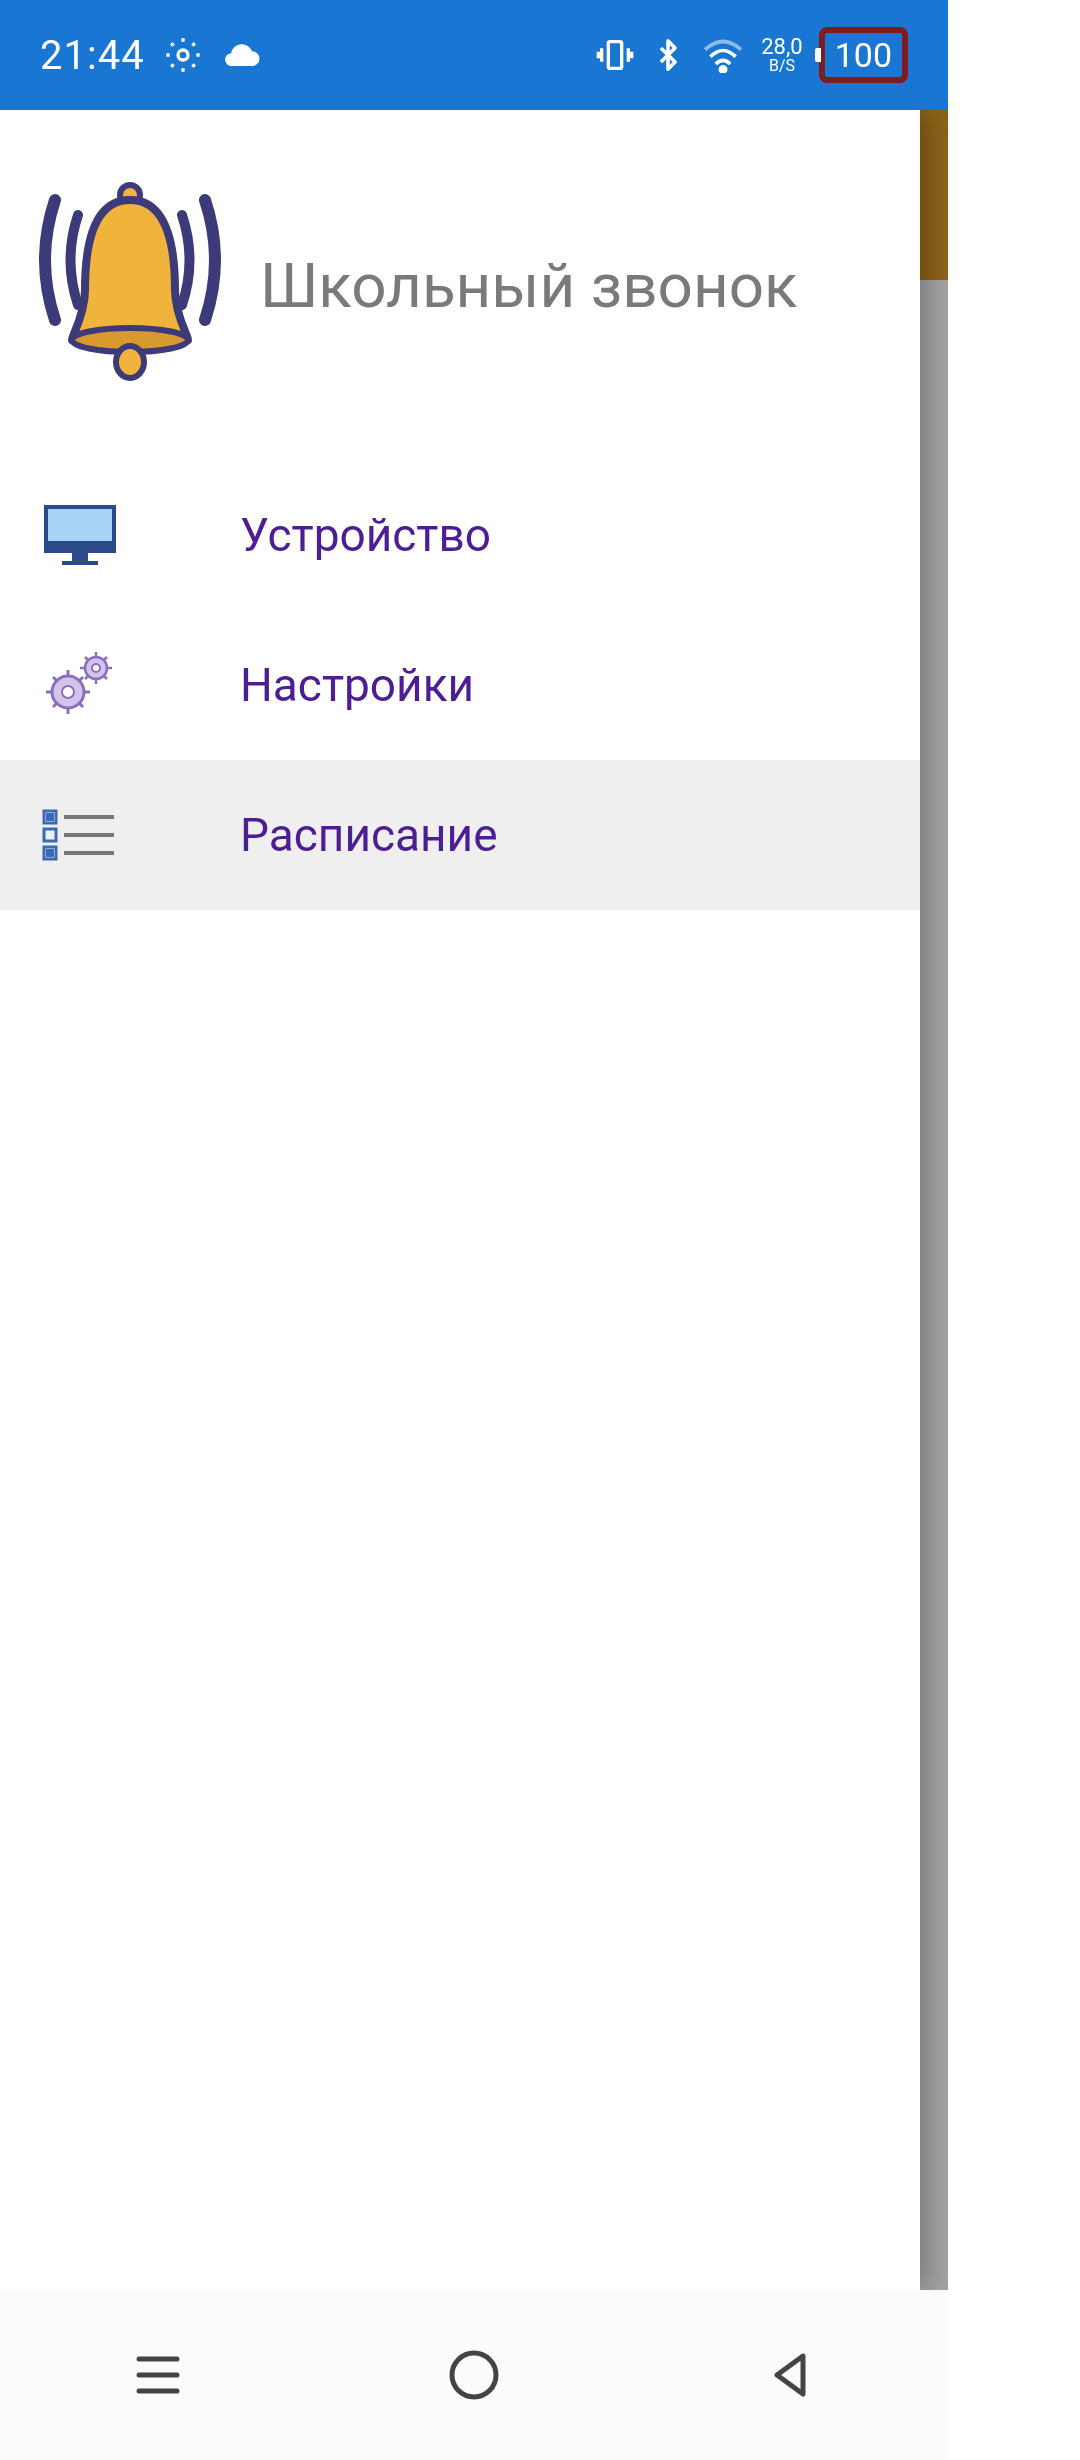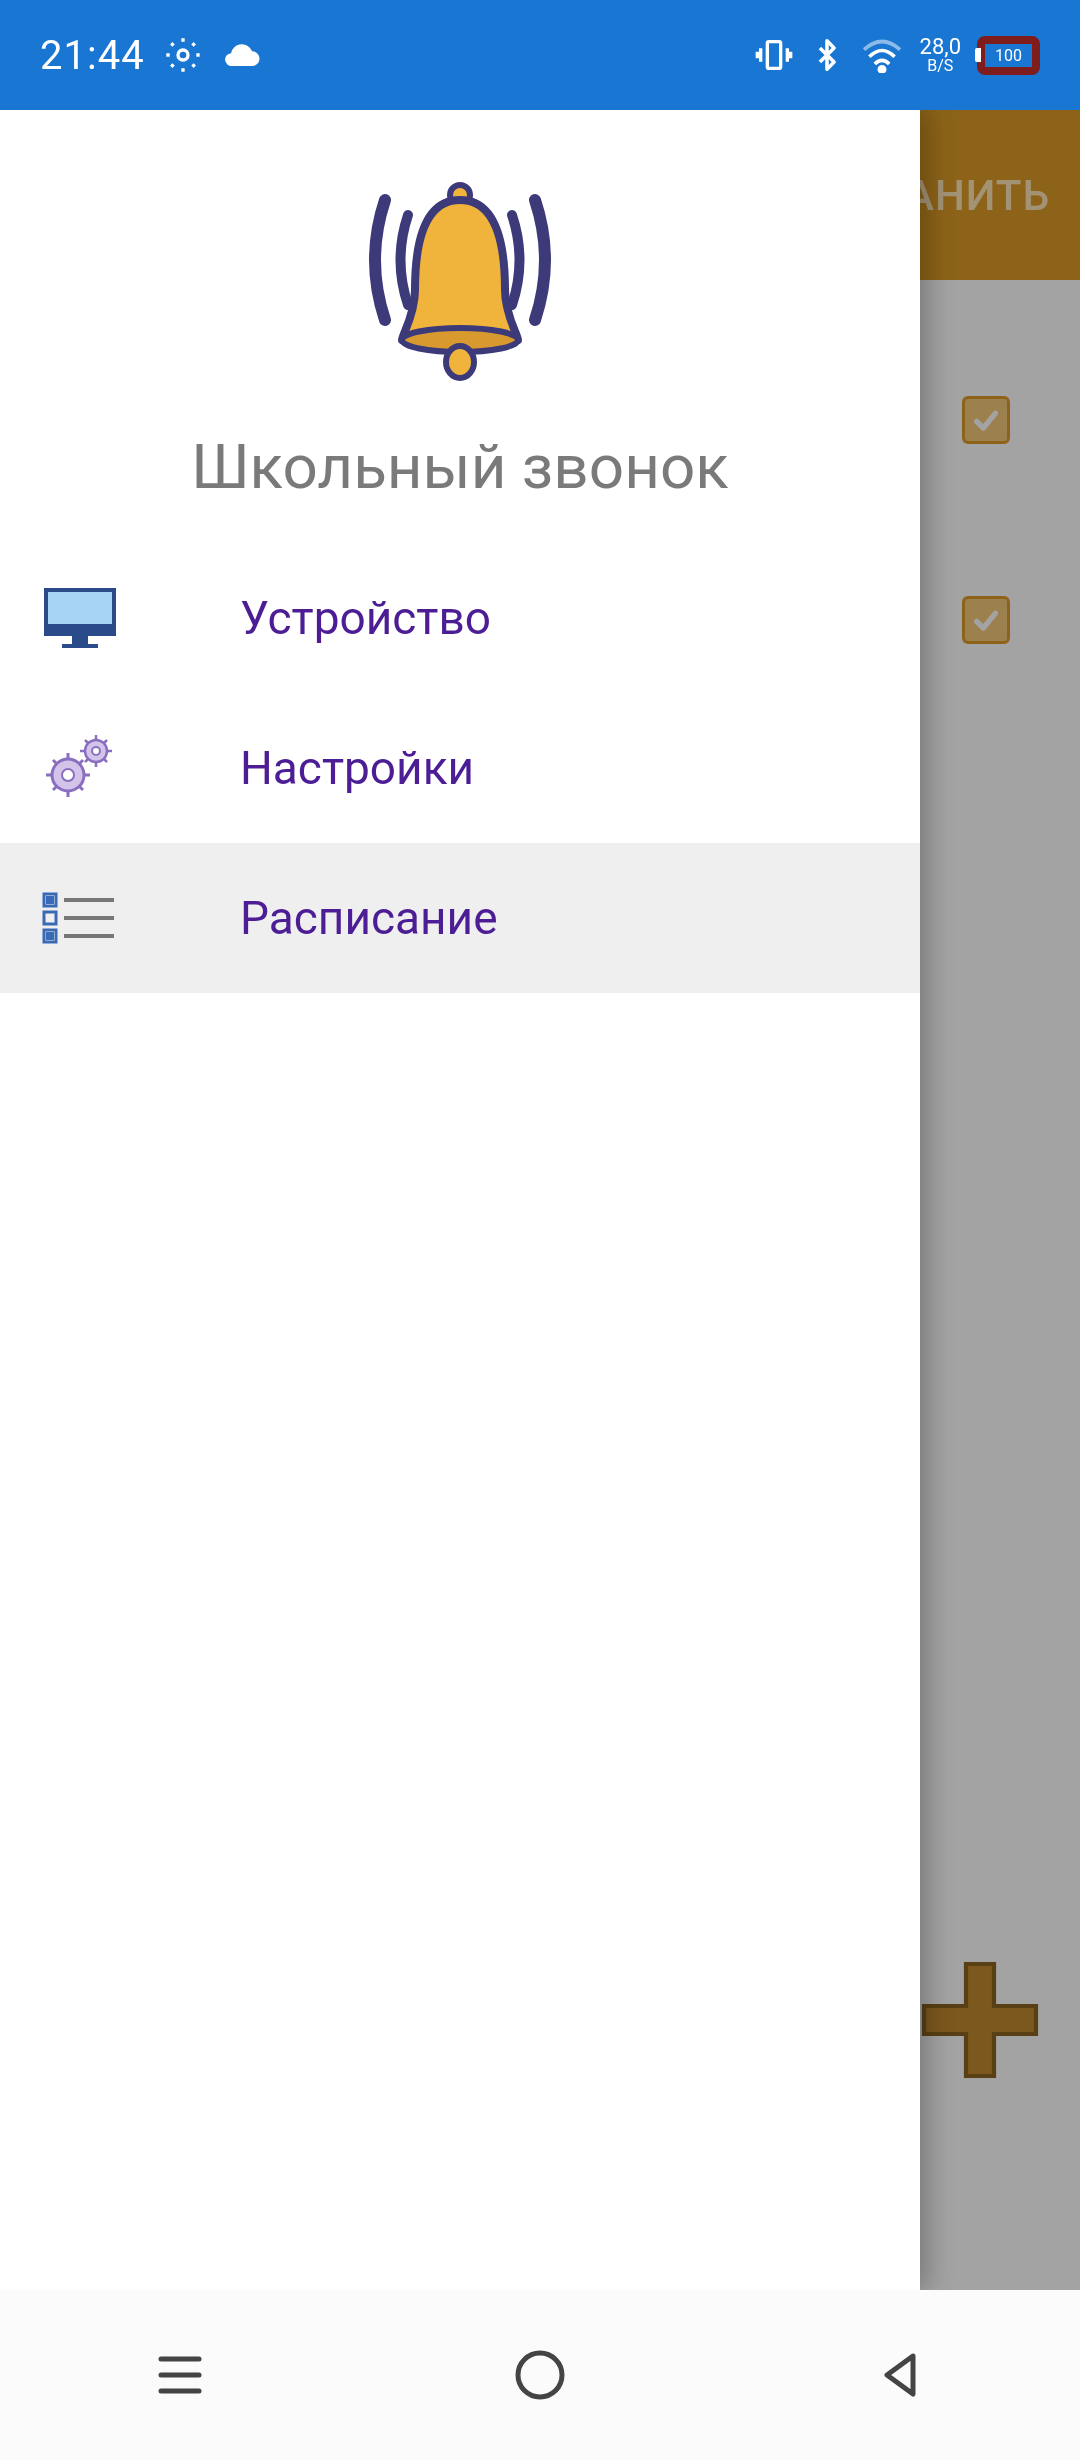--- a/index.html
+++ b/index.html
@@ -1,31 +1,31 @@
 <!DOCTYPE html>
 <html><head>
 <meta charset="utf-8">
 <style>
   * { box-sizing: border-box; margin: 0; padding: 0; }
   html, body { width: 1080px; height: 2460px; overflow: hidden; font-family: Roboto, Arial, sans-serif; }
   
-  .screen { position: relative; width: 1080px; height: 2460px; background: #fff; }
+  .screen { position: relative; width: 948px; height: 2460px; background: #fff; }
   
   
   .status-bar {
     position: absolute; top: 0; left: 0; right: 0; height: 110px;
     background: #1976D2; color: #fff; display: flex; align-items: center;
     justify-content: space-between; padding: 0 40px; font-size: 36px;
     z-index: 100;
   }
   .status-left { display: flex; align-items: center; gap: 18px; }
   .status-right { display: flex; align-items: center; gap: 16px; }
   .status-time { font-size: 40px; font-weight: 400; letter-spacing: 1px; }
   .status-icon { display: inline-flex; align-items: center; justify-content: center; }
-  .battery-box { border: 8px solid #7f1d1d; border-radius: 8px; padding: 2px 10px; font-size: 16px; position: relative; }
+  .battery-box { border: 6px solid #7f1d1d; border-radius: 8px; padding: 2px 10px; font-size: 34px; position: relative; }
   .battery-box::before { content: ''; position: absolute; left: -10px; top: 50%; transform: translateY(-50%); width: 6px; height: 14px; background: #fff; border-radius: 2px 0 0 2px; }
   .net-speed { font-size: 22px; line-height: 1; text-align: center; }
   .net-speed .sub { font-size: 16px; display: block; }
   
   
   .bg-content {
     position: absolute; top: 110px; left: 0; right: 0; bottom: 170px;
     background: #ffffff;
   }
   .bg-header {
@@ -52,21 +52,21 @@
     background: rgba(0,0,0,0.36); z-index: 10;
   }
   
   
   .drawer {
     position: absolute; top: 110px; left: 0; width: 920px; bottom: 170px;
     background: #fff; z-index: 20; box-shadow: 8px 0 24px rgba(0,0,0,0.25);
     display: flex; flex-direction: column;
   }
   .drawer-header {
-    display: flex; flex-direction: column; align-items: center;
+    display: flex; flex-direction: row; align-items: center;
     padding: 30px 0 40px;
   }
   .drawer-logo { width: 260px; height: 280px; display: flex; align-items: center; justify-content: center; }
   .drawer-title { font-size: 62px; color: #7a7a7a; font-weight: 400; margin-top: 10px; }
   
   .drawer-item {
     display: flex; align-items: center; height: 150px;
     padding-left: 40px; gap: 120px;
   }
   .drawer-item.selected { background: #efefef; }

